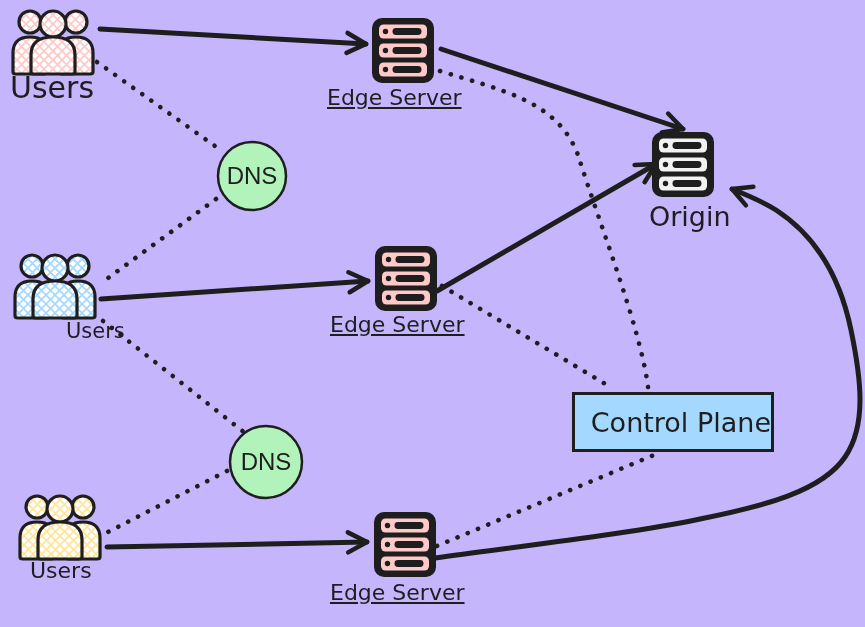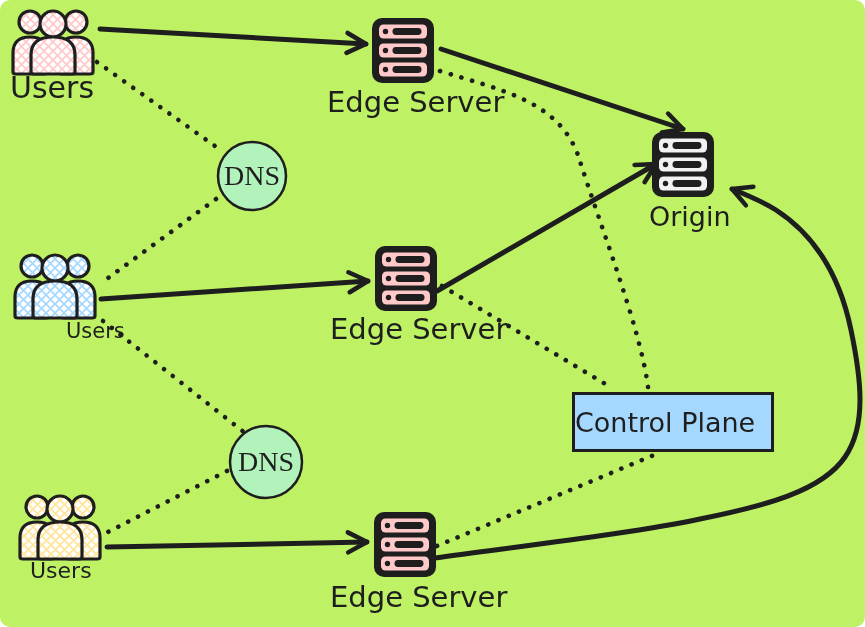--- a/index.html
+++ b/index.html
@@ -1,55 +1,54 @@
 <!DOCTYPE html>
 <html><head>
 <meta charset="utf-8">
 <style>
   html, body { margin: 0; padding: 0; background: #ffffff; }
   .canvas {
     position: relative;
     width: 865px;
     height: 627px;
-    background: #bef264;
+    background: #c4b5fd;
     overflow: hidden;
     font-family: "DejaVu Sans", sans-serif;
     color: #1e1e1e;
-    border-radius: 10px;
   }
   svg.layer {
     position: absolute;
     left: 0; top: 0;
     width: 865px; height: 627px;
   }
   .lbl {
     position: absolute;
     white-space: nowrap;
     color: #1e1e1e;
     font-family: "DejaVu Sans", sans-serif;
   }
   .lbl-users-lg { font-size: 30px; }
   .lbl-users-sm { font-size: 21px; }
-  .lbl-edge     { font-size: 29px; }
+  .lbl-edge     { font-size: 22px; text-decoration: underline; }
   .lbl-origin   { font-size: 27px; line-height: 37px; }
   .dns-text {
     position: absolute;
-    font-family: Liberation Serif, serif;
-    font-size: 28px;
+    font-family: Liberation Sans, sans-serif;
+    font-size: 24px;
     color: #1e1e1e;
     display: flex; align-items: center; justify-content: center;
   }
   .control-plane {
     position: absolute;
     left: 572px; top: 392px;
     width: 202px; height: 60px;
     background: #a5d8ff;
     border: 3px solid #1e1e1e;
     box-sizing: border-box;
-    display: flex; align-items: center; justify-content: flex-start;
+    display: flex; align-items: center; justify-content: flex-end;
     font-size: 27px;
     font-family: "DejaVu Sans", sans-serif;
     color: #1e1e1e;
   }
 </style>
 </head>
 <body>
 
 <div class="canvas">
 

